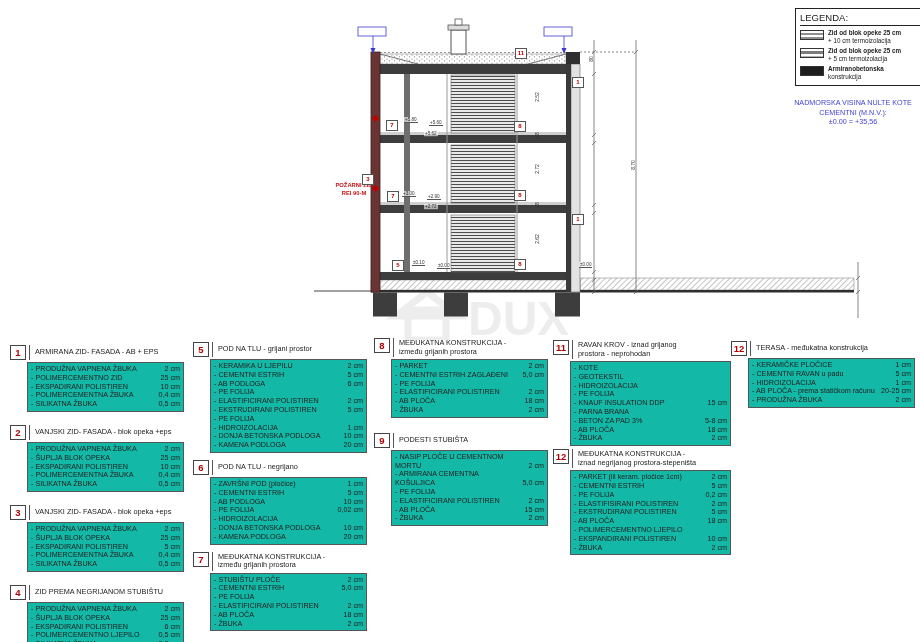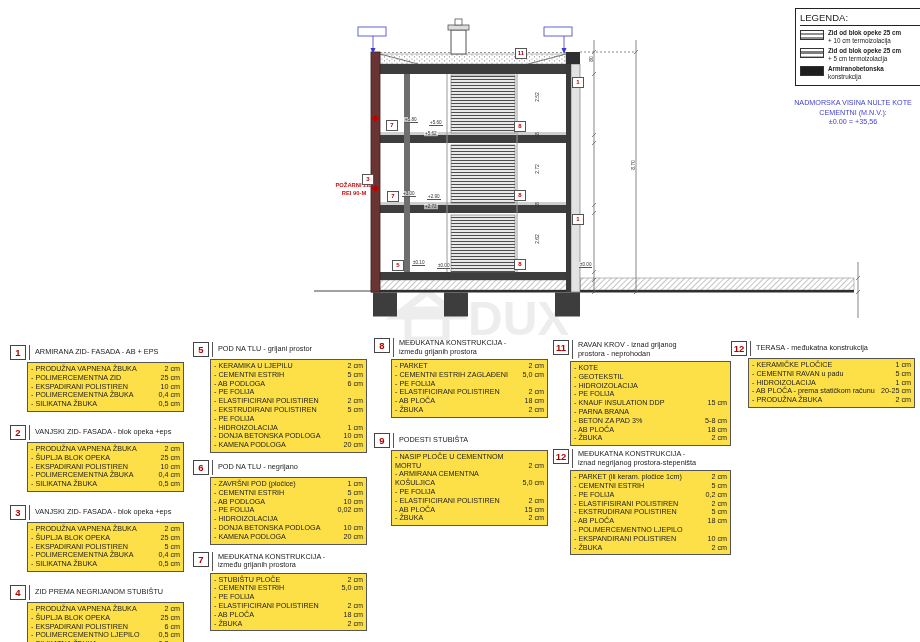--- a/index.html
+++ b/index.html
@@ -38,21 +38,21 @@
   .c2{left:193px;top:342px;width:174px;gap:7px}
   .c3{left:374px;top:338px;width:174px;gap:15px}
   .c4{left:553px;top:340px;width:178px;gap:3px}
   .c5{left:731px;top:341px;width:184px;gap:0px}
   .spec-hdr{display:flex;align-items:flex-start;margin-bottom:2px}
   .spec-num{width:14px;height:13px;border:1.5px solid #444;color:#b00000;font-weight:bold;
             font-size:9.5px;line-height:13px;text-align:center;background:#fff;flex:none}
   .spec-title{border-left:1px solid #555;margin-left:3px;padding:1px 0 1px 5px;
               font-size:7.3px;line-height:8.5px;min-height:13px;display:flex;
               flex-direction:column;justify-content:center}
-  .spec-items{border:1px solid #555;margin-left:17px;padding:2px 3px;background:#fde047}
+  .spec-items{border:1px solid #555;margin-left:17px;padding:2px 3px;background:#14b8a6}
   .spec-row{display:flex;justify-content:space-between;align-items:flex-end;
             font-size:7.2px;line-height:8.8px}
   .rn::before{content:"- "}
   .rv{white-space:nowrap;padding-left:4px}
 </style>
 </head>
 <body>
 
 <div class="drawing">
   <svg width="580" height="330" viewBox="0 0 580 330">
@@ -241,21 +241,21 @@
         </div>
       </div>
       <div class="spec-items">
 
           <div class="spec-row">
             <span class="rn">PRODUŽNA VAPNENA ŽBUKA</span>
             <span class="rv">2 cm</span>
           </div>
 
           <div class="spec-row">
-            <span class="rn">POLIMERCEMENTNA ZID</span>
+            <span class="rn">POLIMERCEMENTNO ZID</span>
             <span class="rv">25 cm</span>
           </div>
 
           <div class="spec-row">
             <span class="rn">EKSPADIRANI POLISTIREN</span>
             <span class="rv">10 cm</span>
           </div>
 
           <div class="spec-row">
             <span class="rn">POLIMERCEMENTNA ŽBUKA</span>

